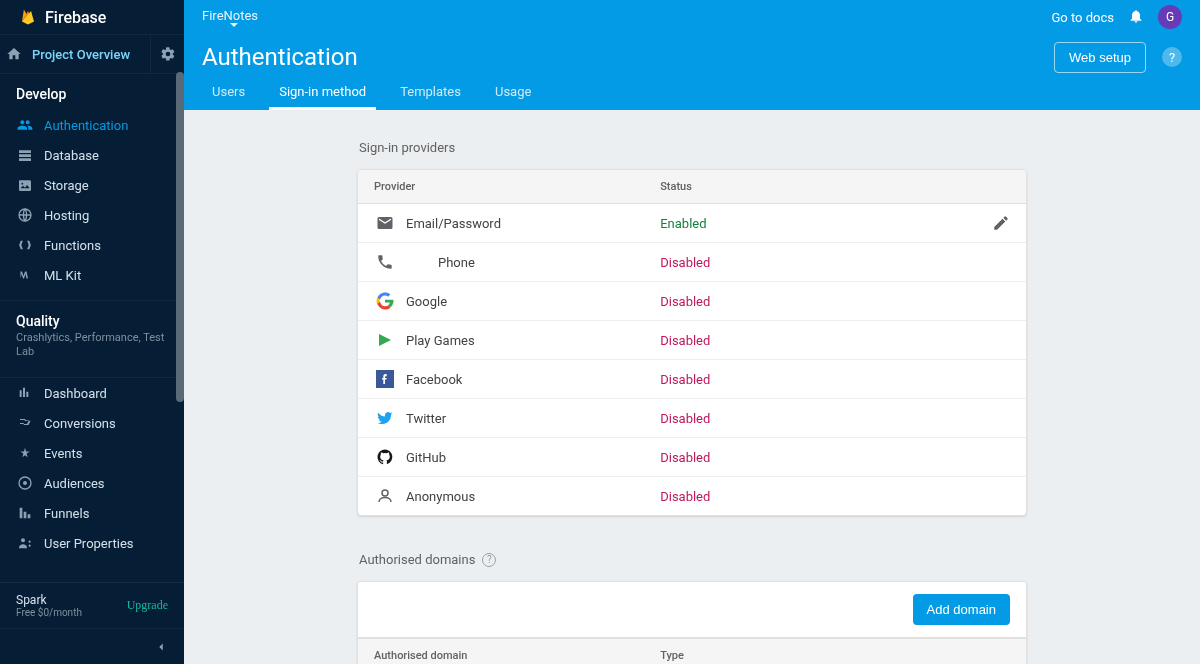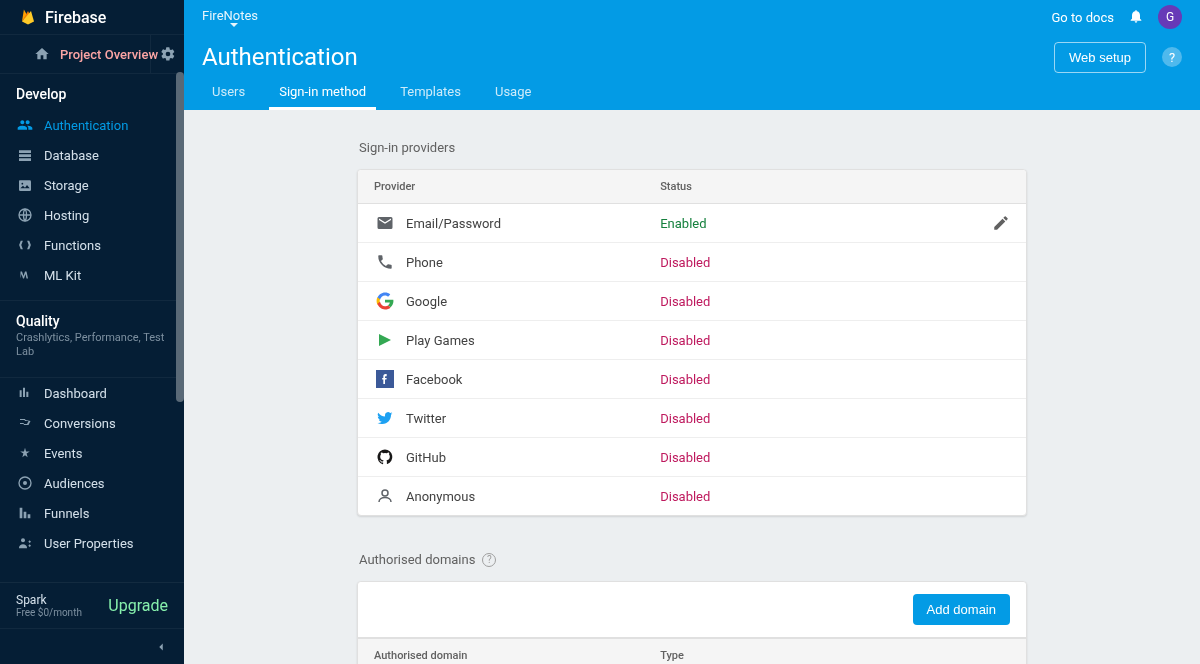--- a/index.html
+++ b/index.html
@@ -30,24 +30,24 @@
     font-size: 16px;
     font-weight: 500;
     color: #fff;
   }
   .sb-brand .flame { margin-right: 8px; width:18px; height:18px; }
   .sb-overview {
     position: relative;
     height: 40px;
     display: flex;
     align-items: center;
-    padding-left: 34px;
+    padding-left: 6px;
     border-top: 1px solid rgba(255,255,255,0.05);
     border-bottom: 1px solid rgba(255,255,255,0.05);
-    color: #fca5a5;
+    color: #7dd3fc;
     font-size: 13px;
     font-weight: 500;
     cursor: pointer;
   }
   .sb-overview .home-icon { width:16px; height:16px; margin-right: 10px; fill:#8ca2b3; }
   .sb-gear {
     position:absolute; right:0; top:0; bottom:0; width:34px; display:flex;align-items:center;justify-content:center;cursor:pointer;border-left:1px solid rgba(255,255,255,0.05);
   }
   .sb-gear svg{width:16px;height:16px;fill:#8ca2b3;}
   .sb-scroll{flex:1;overflow:hidden;}
@@ -62,21 +62,21 @@
   .sb-item{display:flex;align-items:center;padding:7px 16px;cursor:pointer;color:#d4e0ea;font-size:13px;}
   .sb-item.active{color:#039be5;}
   .sb-item.active .sb-ic svg{fill:#039be5;}
   .sb-ic{width:18px;margin-right:10px;display:flex;align-items:center;justify-content:center;}
   .sb-ic svg{width:16px;height:16px;fill:#8ca2b3;}
   .sb-divider{height:1px;background:rgba(255,255,255,0.05);margin:10px 0 0;}
   .sb-footer{border-top:1px solid rgba(255,255,255,0.06);}
   .sb-plan{display:flex;align-items:center;justify-content:space-between;padding:10px 16px;}
   .sb-plan .plan-name{font-size:12px;color:#d4e0ea;}
   .sb-plan .plan-price{font-size:10px;color:#7d90a0;}
-  .sb-plan .upgrade{font-size:16px;color:#86efac;cursor:pointer;}
+  .sb-plan .upgrade{font-size:12px;color:#14b8a6;cursor:pointer;font-family:Liberation Serif, serif;}
   .sb-collapse{height:36px;display:flex;align-items:center;justify-content:flex-end;padding-right:16px;border-top:1px solid rgba(255,255,255,0.05);cursor:pointer;}
   .sb-collapse svg{width:14px;height:14px;fill:#8ca2b3;}
   .sb-scrollbar{position:absolute;right:0;top:72px;width:8px;height:424px;}
   .sb-thumb{position:absolute;top:0;width:8px;left:0;background:#596977;border-radius:4px;}
 
   
   .main{flex:1;display:flex;flex-direction:column;min-width:0;background:#eceff1;position:relative;}
   .header{background:#039be5;color:#fff;}
   .header-top{display:flex;align-items:center;height:34px;padding:0 18px;font-size:13px;}
   .proj-btn{display:flex;align-items:center;cursor:pointer;opacity:.9;flex-direction:column;}
@@ -338,21 +338,21 @@
             </div>
             <div class="col-stat stat-enabled">Enabled</div>
             <div class="col-act row-edit">
                 <svg viewBox="0 0 24 24">
                   <path d="M3 17.25V21h3.75l11-11-3.75-3.75zM20.71 7.04a1 1 0 0 0 0-1.41l-2.34-2.34a1 1 0 0 0-1.41 0l-1.83 1.83 3.75 3.75z"></path>
                 </svg>
               </div>
           </div>
 
           <div class="prow">
-            <div class="col-prov" style="display:flex;align-items:center;">
+            <div class="col-prov" style="display:flex;align-items:center;gap:32px;">
               <span class="pic">
                   <svg viewBox="0 0 24 24">
                     <path d="M6.6 10.8a15 15 0 0 0 6.6 6.6l2.2-2.2a1 1 0 0 1 1-.25 11 11 0 0 0 3.5.55 1 1 0 0 1 1 1V20a1 1 0 0 1-1 1A17 17 0 0 1 3 4a1 1 0 0 1 1-1h3.5a1 1 0 0 1 1 1 11 11 0 0 0 .55 3.5 1 1 0 0 1-.25 1z"></path>
                   </svg>
                 </span>
               <span>Phone</span>
             </div>
             <div class="col-stat stat-disabled">Disabled</div>
             <div class="col-act"></div>
           </div>

